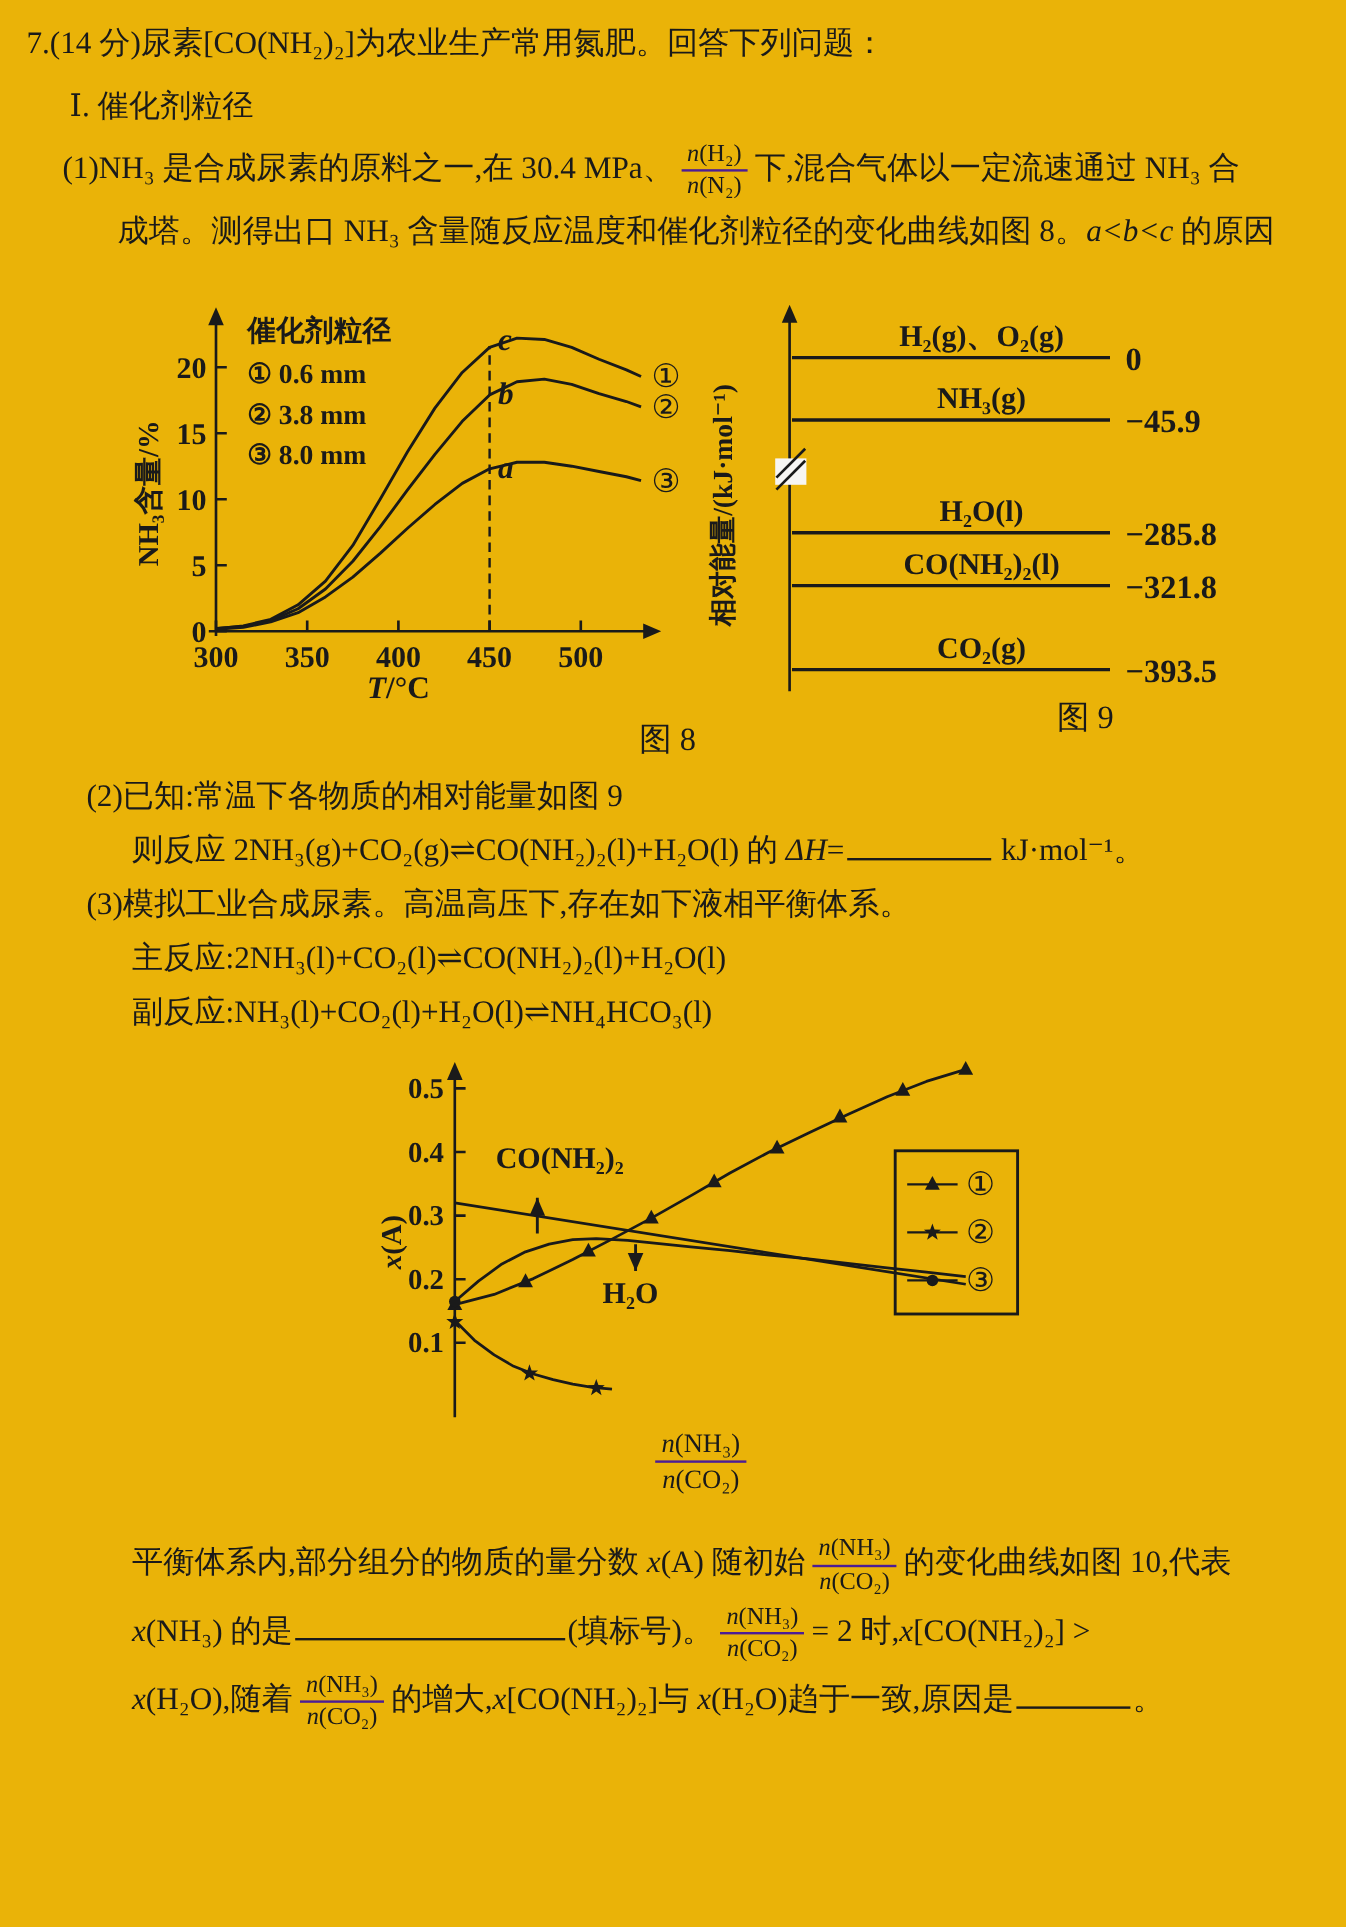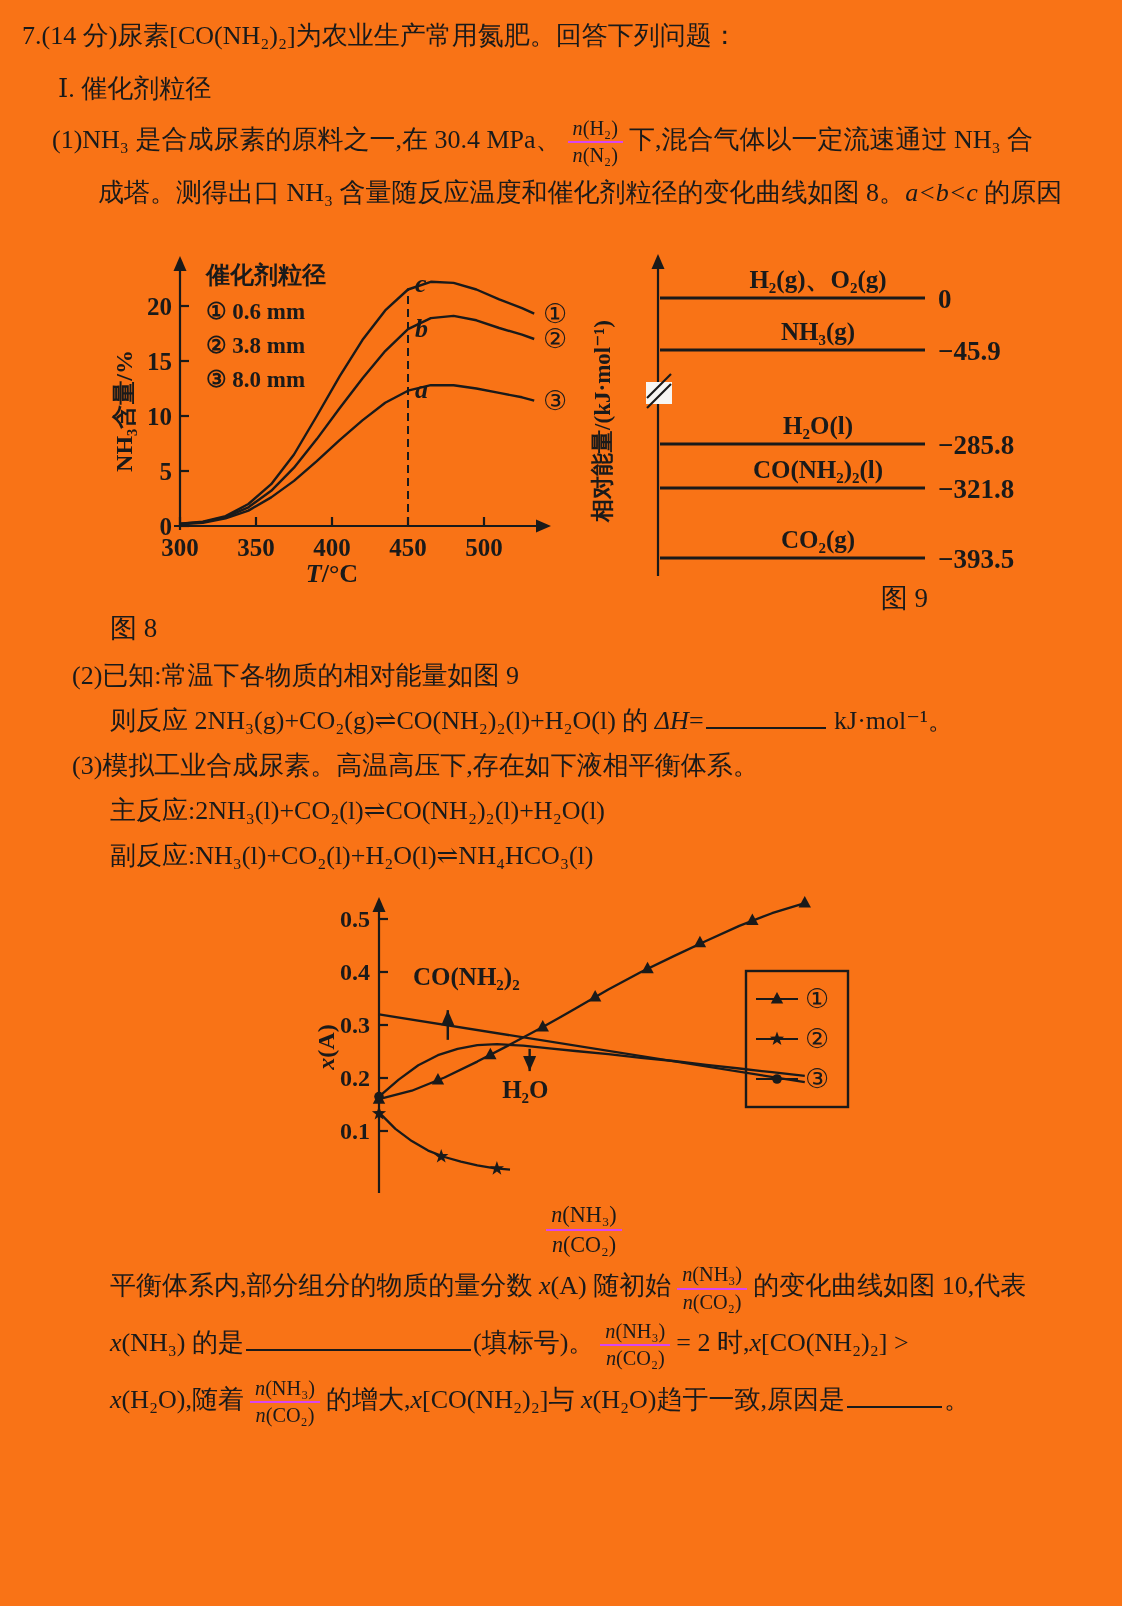--- a/index.html
+++ b/index.html
@@ -1,34 +1,34 @@
 <!DOCTYPE html>
 <html><head>
 <meta charset="utf-8">
 <style>
   html,body{margin:0;padding:0;background:#e8e6e2;}
-  .page{position:relative;width:1122px;min-height:1606px;background:#f97316;
+  .page{position:relative;width:1122px;min-height:1606px;background:#eab308;
     padding:16px 24px 30px 22px;box-sizing:border-box;
     font-family:"Liberation Serif","DejaVu Serif","DejaVu Sans",serif;
     font-size:26px;color:#1a1a1a;}
   .line{white-space:nowrap;line-height:1.5;}
   .it{font-style:italic;}
   .frac{display:inline-flex;flex-direction:column;align-items:center;
     vertical-align:middle;margin:0 6px;font-size:0.78em;line-height:1.25;text-align:center;}
-  .frac .num{border-bottom:2px solid #d946ef;padding:0 5px 0px;}
+  .frac .num{border-bottom:2px solid #4c1d95;padding:0 5px 0px;}
   .frac .den{padding:0 5px;}
   .blank{display:inline-block;border-bottom:2.5px solid #1a1a1a;height:1em;
     vertical-align:baseline;margin:0 2px;}
-  .mt16{margin-top:4px}.mt14{margin-top:14px}.mt12{margin-top:12px}.mt8{margin-top:8px}.mt6{margin-top:6px}.mt4{margin-top:4px}
+  .mt16{margin-top:32px}.mt14{margin-top:14px}.mt12{margin-top:12px}.mt8{margin-top:8px}.mt6{margin-top:6px}.mt4{margin-top:4px}
   .ml30{margin-left:30px}.ml36{margin-left:36px}.ml50{margin-left:50px}
   .ml76{margin-left:76px}.ml88{margin-left:88px}
   .figrow{display:flex;align-items:flex-start;margin-top:14px;margin-left:88px;}
   .figwrap9{margin-left:8px;}
   .caption{font-size:27px;line-height:1.2;}
-  .fig8cap{width:470px;text-align:left;margin-top:14px;}
+  .fig8cap{width:470px;text-align:right;margin-top:2px;}
   .fig9cap{width:340px;text-align:right;margin-top:-6px;}
   .fig10block{margin-left:282px;margin-top:4px;}
   .fig10xlabel{width:560px;text-align:center;margin-top:0px;font-size:27px;}
   .fig10xlabel .frac{font-size:0.82em;}
   .fig10cap{width:560px;text-align:center;margin-top:6px;}
   svg{display:block;}
 </style>
 </head>
 <body>
 

